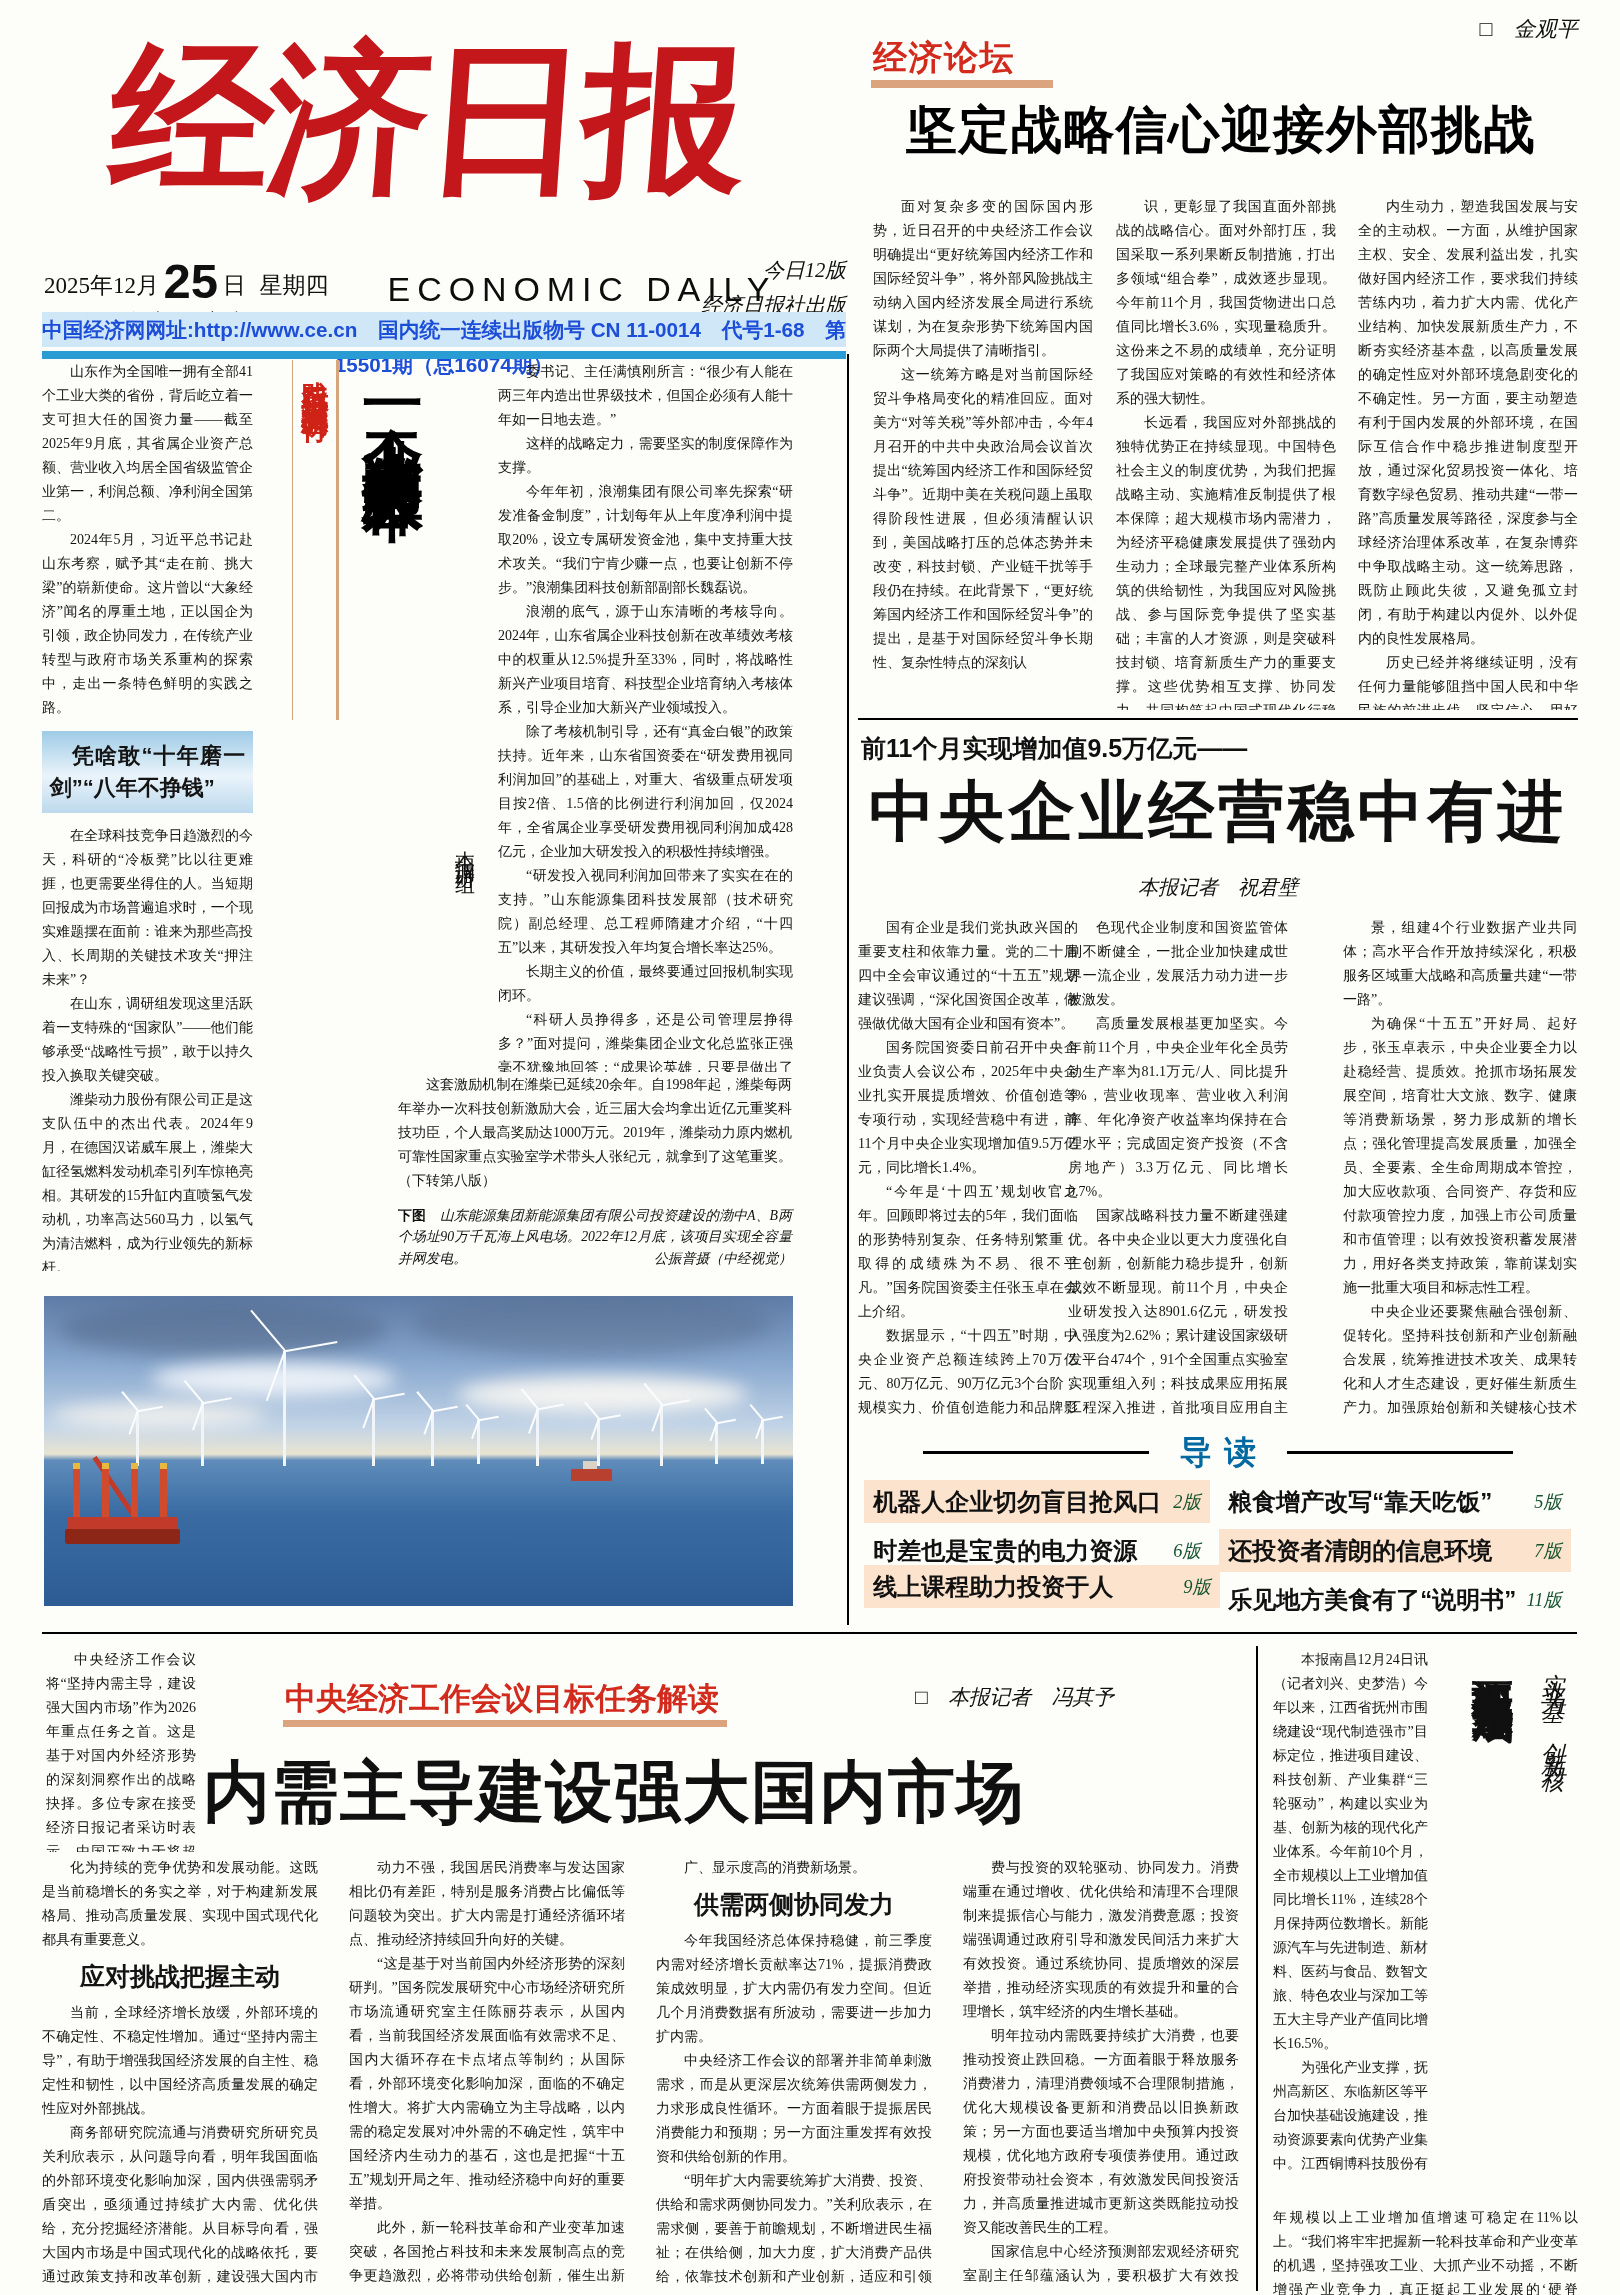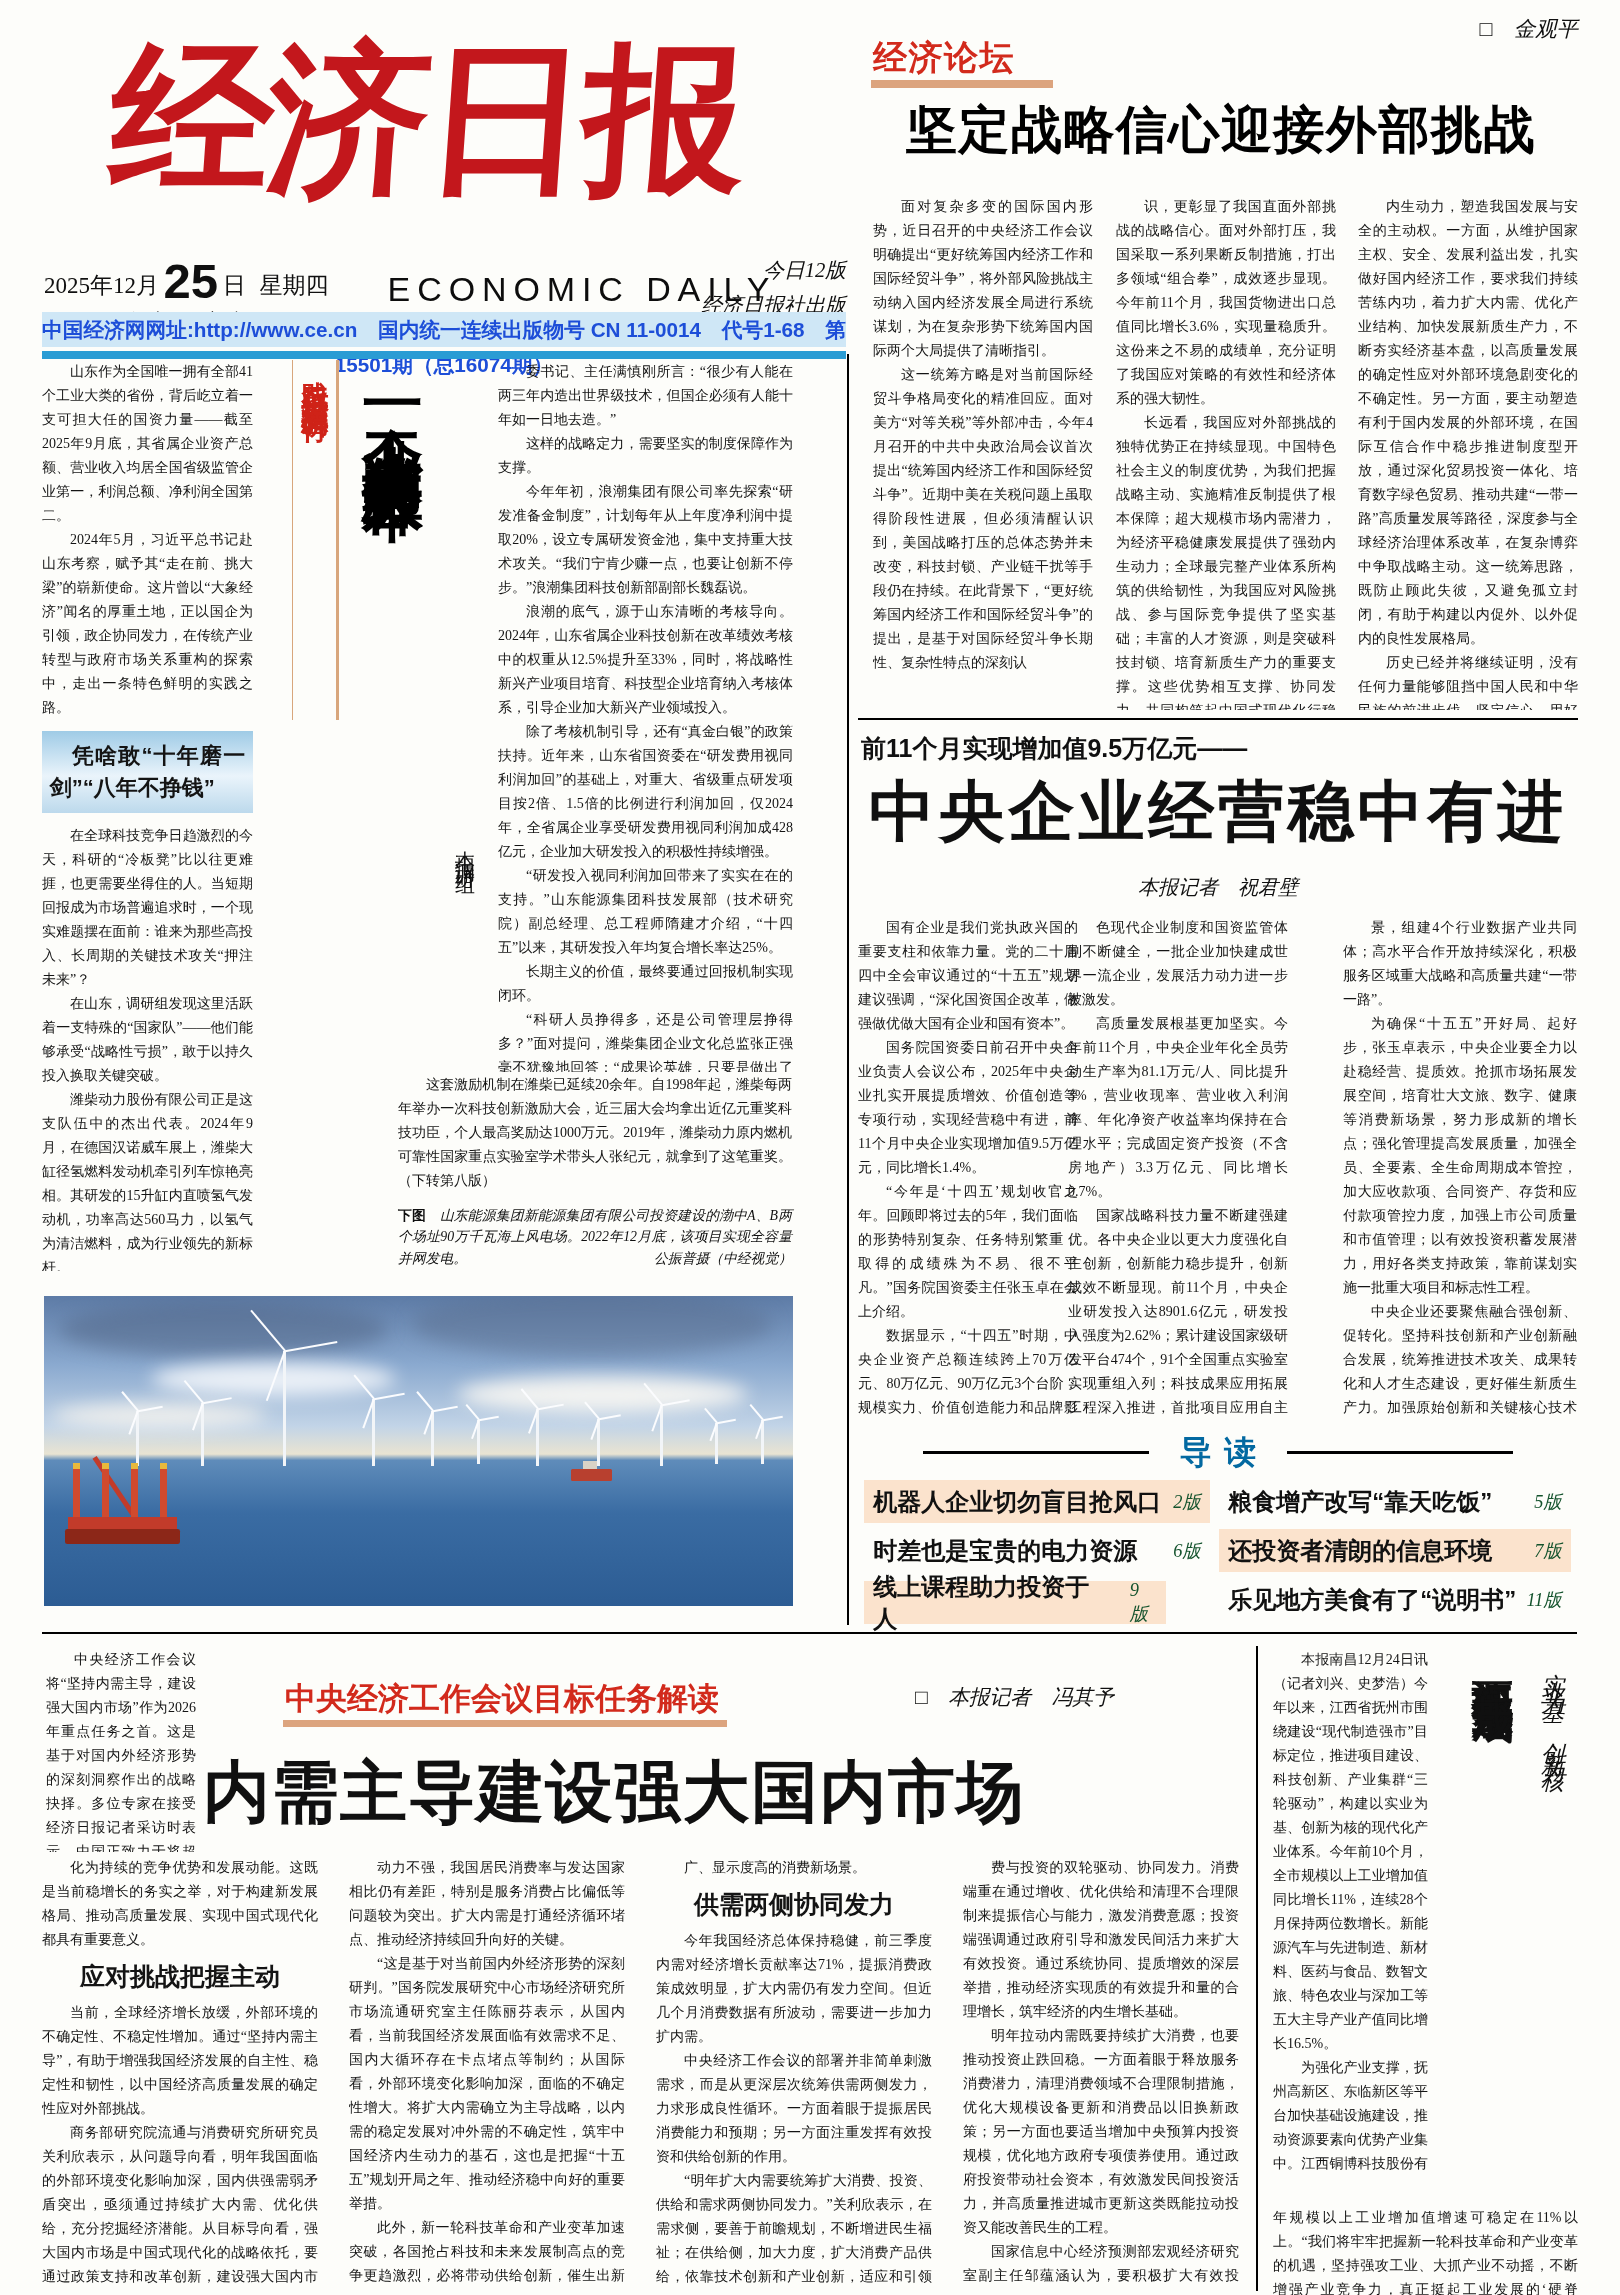--- a/index.html
+++ b/index.html
@@ -304,21 +304,21 @@
         <span class="pg">5版</span>
     </div>
     <div class="dd-cell" style="left:6.1px;top:100px;width:346px;">
       <span class="t">时差也是宝贵的电力资源</span>
         <span class="pg">6版</span>
     </div>
     <div class="dd-cell peach" style="left:361px;top:100px;width:352px;">
       <span class="t">还投资者清朗的信息环境</span>
         <span class="pg">7版</span>
     </div>
-    <div class="dd-cell peach" style="left:6.1px;top:152px;width:302px;gap:21px;">
+    <div class="dd-cell peach" style="left:6.1px;top:136px;width:356px;gap:21px;">
       <span class="t">线上课程助力投资于人</span>
         <span class="pg">9版</span>
     </div>
     <div class="dd-cell" style="left:361px;top:149px;width:352px;">
       <span class="t">乐见地方美食有了“说明书”</span>
         <span class="pg">11版</span>
     </div>
   </div>
 
   <div class="col" id="dom-intro">

